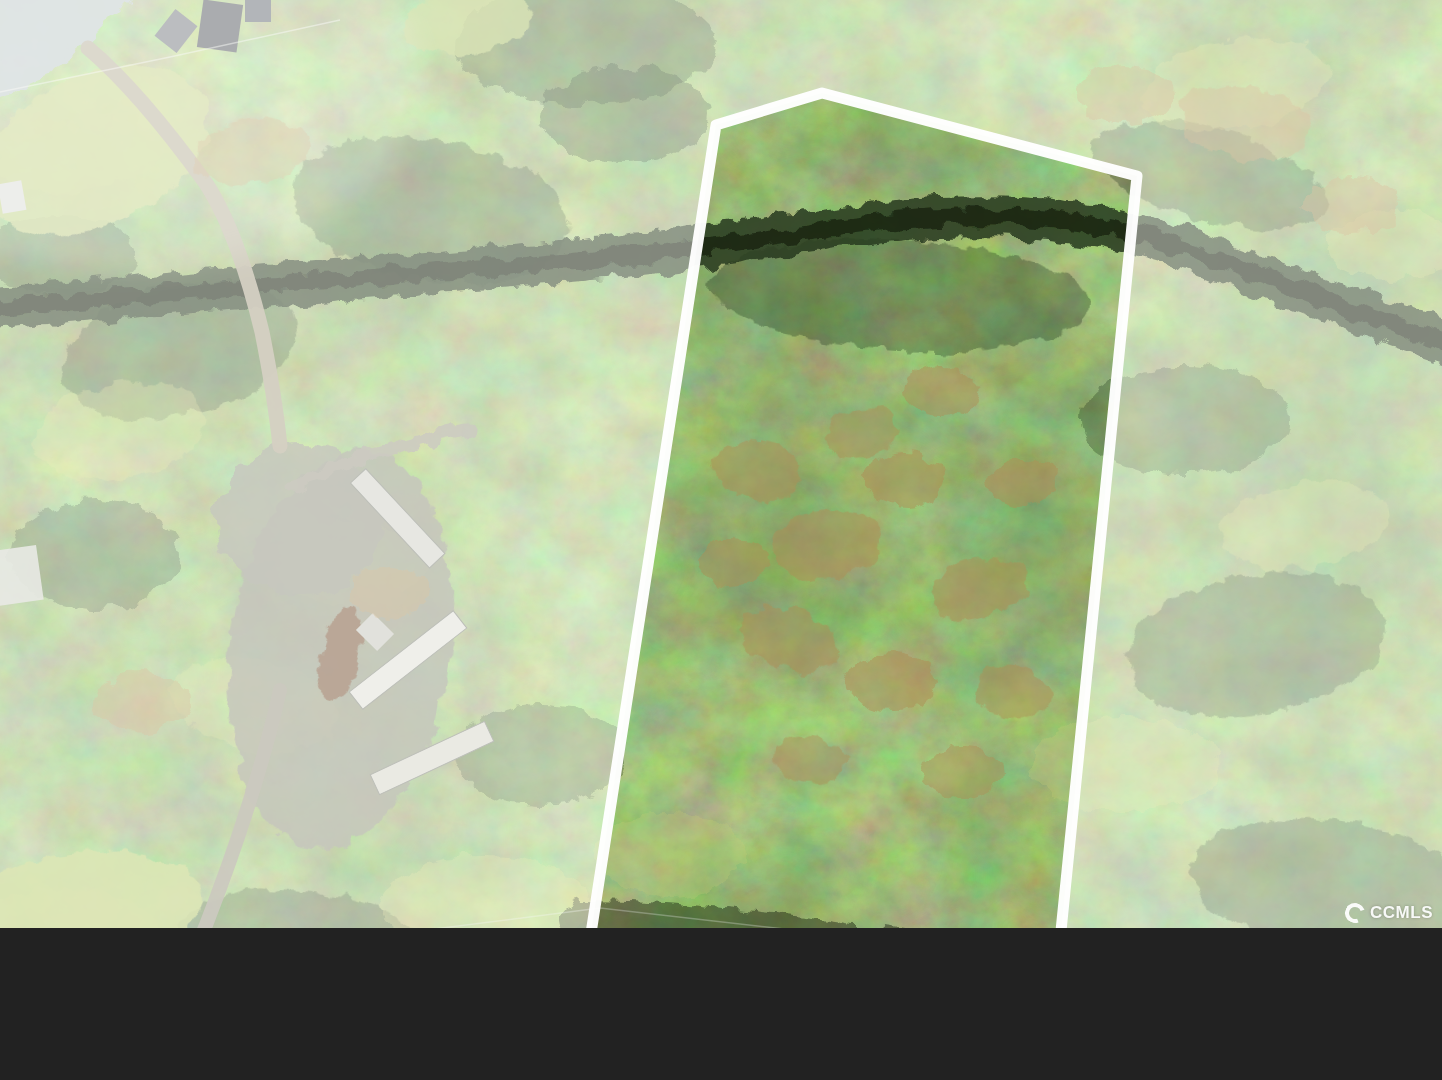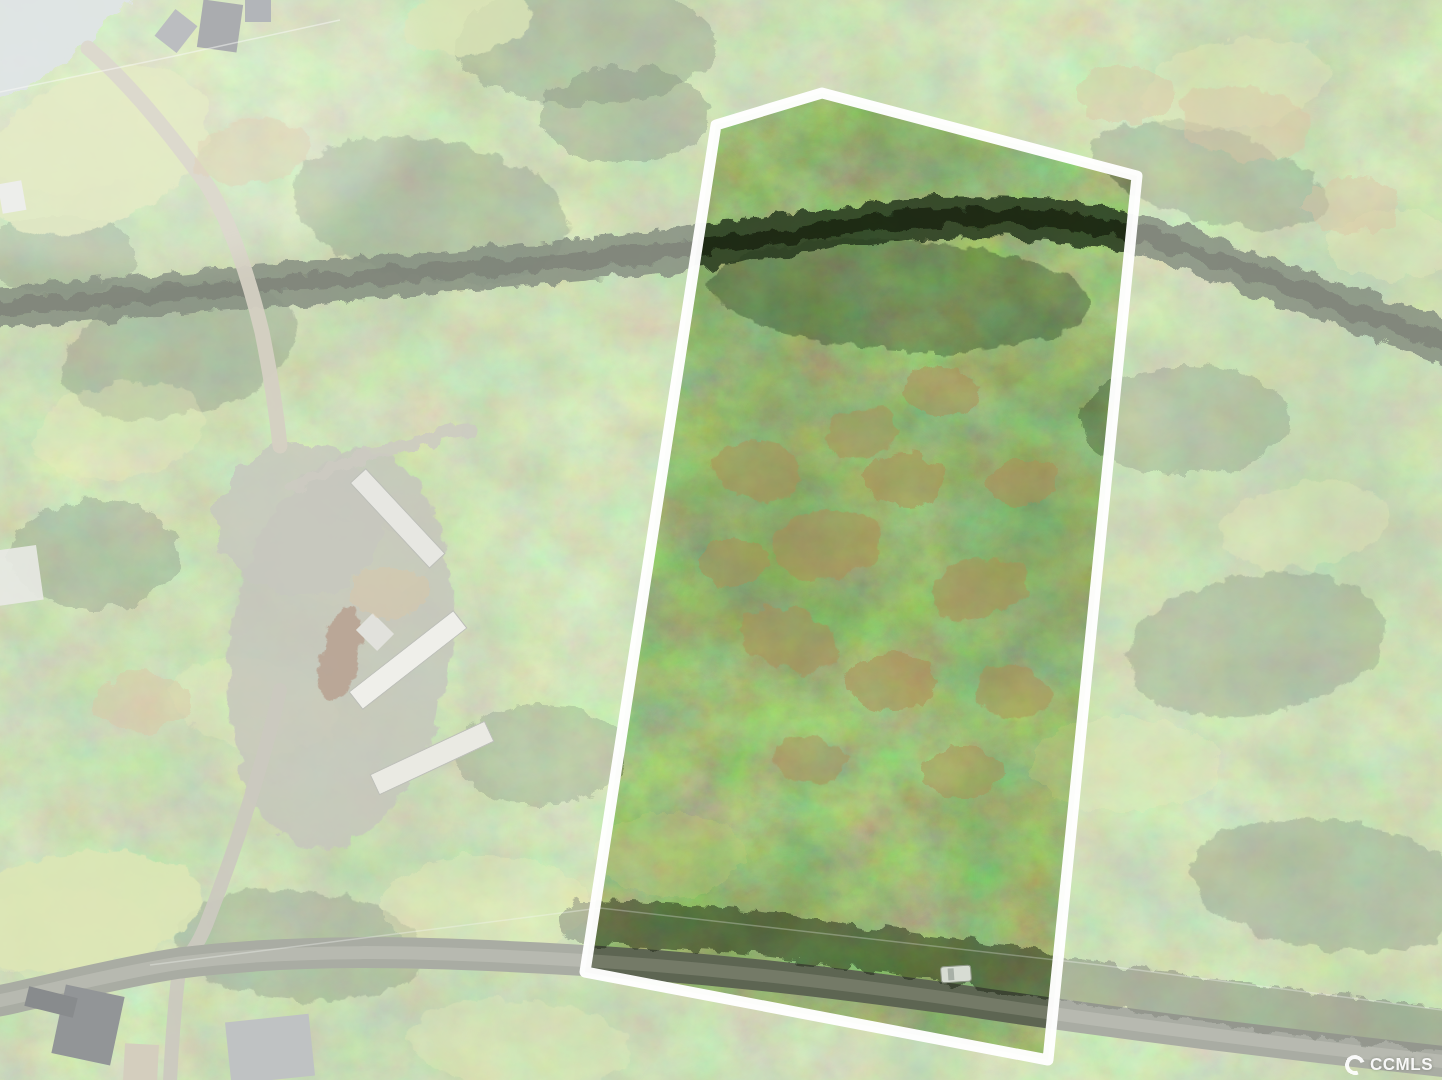--- a/index.html
+++ b/index.html
@@ -1,16 +1,16 @@
 <!DOCTYPE html>
 <html><head>
 <meta charset="utf-8">
 <style>
   html,body{margin:0;padding:0;background:#222;}
-  #stage{position:relative;width:1442px;height:1080px;overflow:hidden;
+  #stage{position:relative;width:1442px;height:928px;overflow:hidden;
          font-family:"Liberation Sans",sans-serif;background:#7da052;}
   #scene{position:absolute;left:0;top:0;display:block;}
   #watermark{position:absolute;right:9px;bottom:5px;display:flex;align-items:center;gap:5px;
              color:rgba(255,255,255,.93);font-size:17px;font-weight:600;letter-spacing:.5px;
              text-shadow:0 0 3px rgba(40,50,35,.35);user-select:none;}
   .cc-ring{display:inline-block;width:12px;height:12px;border:4px solid rgba(255,255,255,.93);
            border-radius:50%;border-right-color:transparent;transform:rotate(25deg);
            box-sizing:content-box;}
 </style>
 </head>

